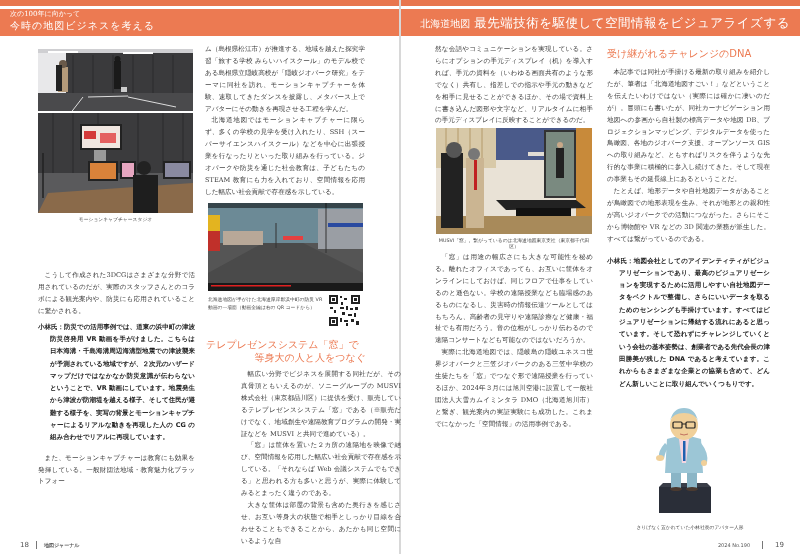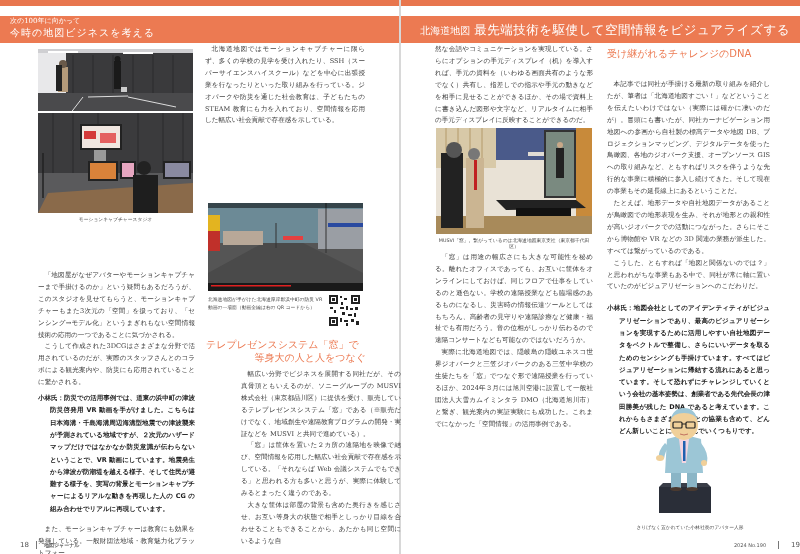--- a/index.html
+++ b/index.html
@@ -1,40 +1,40 @@
 <!DOCTYPE html>
 <html><head>
 <meta charset="utf-8">
 <style>
   *{box-sizing:border-box;margin:0;padding:0;}
   html,body{width:800px;height:554px;overflow:hidden;background:#bdbdbd;}
   body{font-family:"DejaVu Serif","Liberation Serif",serif;color:#333;position:relative;}
   .spread{position:absolute;left:0;top:0;width:800px;height:554px;background:#fff;}
   .topband{position:absolute;left:0;top:0;width:800px;height:6px;background:#e8764e;}
   .topline{position:absolute;left:0;top:6px;width:800px;height:2px;background:#fff;}
-  .header{position:absolute;left:0;top:16px;width:800px;height:27px;background:#ec7a52;padding-left:24px;}
+  .header{position:absolute;left:0;top:9px;width:800px;height:27px;background:#ec7a52;padding-left:24px;}
   .gutter{position:absolute;left:399px;top:0;width:2px;height:554px;background:#d8d8d8;}
   .hd-left{position:absolute;left:10px;top:1px;color:#fff;}
   .hd-left .sub{font-size:7px;line-height:9px;}
   .hd-left .ttl{font-size:10px;line-height:14px;letter-spacing:1px;}
   .hd-right{position:absolute;right:10px;top:6px;color:#fff;display:flex;align-items:baseline;gap:4px;}
   .hd-right .co{font-size:10px;}
   .hd-right .ttl{font-size:12.5px;letter-spacing:0.5px;text-align:right;}
 
   .col{position:absolute;font-size:6.6px;line-height:11.9px;color:#3a3a3a;text-align:justify;}
   .col p{text-indent:1em;}
   .col p.noind{text-indent:0;}
   .interview{font-family:"DejaVu Sans","Liberation Sans",sans-serif;font-weight:bold;color:#222;font-size:6.5px;line-height:12.3px;}
   .interview .who{font-weight:bold;}
   .interview-first{text-indent:-12px;padding-left:12px;}
   .caption{font-family:"DejaVu Sans","Liberation Sans",sans-serif;font-size:4.8px;color:#444;text-align:center;}
   .section-head{font-family:"DejaVu Sans","Liberation Sans",sans-serif;color:#ec7a52;}
   .photo{position:absolute;overflow:hidden;}
   .footer-left{position:absolute;left:20px;top:541px;font-family:"DejaVu Sans","Liberation Sans",sans-serif;font-size:6px;color:#555;display:flex;align-items:center;gap:7px;}
-  .footer-right{position:absolute;right:0;top:541px;font-family:"DejaVu Sans","Liberation Sans",sans-serif;font-size:6px;color:#555;display:flex;align-items:center;gap:12px;}
+  .footer-right{position:absolute;right:16px;top:541px;font-family:"DejaVu Sans","Liberation Sans",sans-serif;font-size:6px;color:#555;display:flex;align-items:center;gap:12px;}
   .vbar{display:inline-block;width:1px;height:8px;background:#777;}
   .pn{font-size:7px;}
 </style>
 </head>
 <body>
 
 <div class="spread">
   <div class="topband"></div>
   <div class="topline"></div>
   <div class="header">
@@ -102,29 +102,29 @@
       <rect x="127" y="50" width="24" height="14" fill="#8a8aa0"></rect>
       <polygon points="10,80 155,70 155,100 0,100" fill="#8a6a4a"></polygon>
       <circle cx="106" cy="55" r="7" fill="#222"></circle>
       <rect x="95" y="62" width="25" height="38" fill="#1e1e1e"></rect>
       <line x1="5" y1="40" x2="5" y2="85" stroke="#222" stroke-width="1.5"></line>
     </svg>
   </div>
   <div class="caption" style="position:absolute;left:38px;top:216px;width:155px;">モーションキャプチャースタジオ</div>
 
   <div class="col" style="left:38px;top:270px;width:157px;">
-    <p>「地図屋がなぜアバターやモーションキャプチャーまで手掛けるのか」という疑問もあるだろうが、このスタジオを見せてもらうと、モーションキャプチャーもまた3次元の「空間」を扱っており、「センシング→モデル化」というまぎれもない空間情報技術の応用の一つであることに気づかされる。</p>
     <p>こうして作成された3DCGはさまざまな分野で活用されているのだが、実際のスタッフさんとのコラボによる観光案内や、防災にも応用されていることに驚かされる。</p>
     <div class="interview interview-first" style="margin-top:3px;">
       <span class="who">小林氏：</span><span>防災での活用事例では、道東の浜中町の津波防災啓発用 VR 動画を手がけました。こちらは日本海溝・千島海溝周辺海溝型地震での津波襲来が予測されている地域ですが、２次元のハザードマップだけではなかなか防災意識が伝わらないということで、VR 動画にしています。地震発生から津波が防潮堤を越える様子、そして住民が避難する様子を、実写の背景とモーションキャプチャーによるリアルな動きを再現した人の CG の組み合わせでリアルに再現しています。</span>
     </div>
     <p style="margin-top:9px;">また、モーションキャプチャーは教育にも効果を発揮している。一般財団法地域・教育魅力化プラットフォー</p>
   </div>
 
   <div class="col" style="left:205px;top:44px;width:160px;">
+    <p class="noind">ム（島根県松江市）が推進する、地域を越えた探究学習「旅する学校 みらいハイスクール」のモデル校である島根県立隠岐高校が「隠岐ジオパーク研究」をテーマに同社を訪れ、モーションキャプチャーを体験、速取してきたダンスを披露し、メタバース上でアバターにその動きを再現させる工程を学んだ。</p>
     <p>北海道地図ではモーションキャプチャーに限らず、多くの学校の見学を受け入れたり、SSH（スーパーサイエンスハイスクール）などを中心に出張授業を行なったりといった取り組みを行っている。ジオパークや防災を通じた社会教育は、子どもたちの STEAM 教育にも力を入れており、空間情報を応用した幅広い社会貢献で存在感を示している。</p>
   </div>
 
   <div class="photo" style="left:208px;top:203px;width:155px;height:88px;">
     <svg width="155" height="88" viewBox="0 0 155 88">
       <rect width="155" height="88" fill="#7a9aa0"></rect>
       <rect width="155" height="40" fill="#6c8a96"></rect>
       <rect x="0" y="40" width="155" height="48" fill="#555"></rect>
       <polygon points="55,40 95,40 155,70 155,88 0,88 0,70" fill="#4a4a4a"></polygon>
       <rect x="0" y="12" width="12" height="35" fill="#e3b420"></rect>
@@ -225,24 +225,23 @@
   </div>
   <div class="caption" style="position:absolute;left:436px;top:237px;width:156px;">MUSVI「窓」。繋がっているのは北海道地図東京支社（東京都千代田区）</div>
 
   <div class="col" style="left:435px;top:252px;width:158px;">
     <p>「窓」は用途の幅広さにも大きな可能性を秘める。離れたオフィスであっても、お互いに筐体をオンラインにしておけば、同じフロアで仕事をしているのと遜色ない。学校の遠隔授業なども臨場感のあるものになるし、災害時の情報伝達ツールとしてはもちろん、高齢者の見守りや遠隔診療など健康・福祉でも有用だろう。音の位相がしっかり伝わるので遠隔コンサートなども可能なのではないだろうか。</p>
     <p>実際に北海道地図では、隠岐島の隠岐ユネスコ世界ジオパークと三笠ジオパークのある三笠中学校の生徒たちを「窓」でつなぐ形で遠隔授業を行っているほか、2024年３月には旭川空港に設置して一般社団法人大雪カムイミンタラ DMO（北海道旭川市）と繋ぎ、観光案内の実証実験にも成功した。これまでになかった「空間情報」の活用事例である。</p>
   </div>
 
   <div class="section-head" style="position:absolute;left:607px;top:47px;width:170px;font-size:10px;line-height:13px;">受け継がれるチャレンジのDNA</div>
 
-  <div class="col" style="left:607px;top:67px;width:163px;margin-top:12px;">
+  <div class="col" style="left:607px;top:67px;width:163px;">
     <p>本記事では同社が手掛ける最新の取り組みを紹介したが、筆者は「北海道地図すごい！」などということを伝えたいわけではない（実際には確かに凄いのだが）。冒頭にも書いたが、同社カーナビゲーション用地図への参画から自社製の標高データや地図 DB、プロジェクションマッピング、デジタルデータを使った鳥瞰図、各地のジオパーク支援、オープンソース GIS への取り組みなど、ともすればリスクを伴うような先行的な事業に積極的に参入し続けてきた。そして現在の事業もその延長線上にあるということだ。</p>
     <p>たとえば、地形データや自社地図データがあることが鳥瞰図での地形表現を生み、それが地形との親和性が高いジオパークでの活動につながった。さらにそこから博物館や VR などの 3D 関連の業務が派生した。すべては繋がっているのである。</p>
-    <p>こうした、ともすれば「地図と関係ないのでは？」と思われがちな事業もある中で、同社が常に軸に置いていたのがビジュアリゼーションへのこだわりだ。</p>
     <div class="interview interview-first" style="margin-top:9px;">
       <span class="who">小林氏：</span><span>地図会社としてのアイデンティティがビジュアリゼーションであり、最高のビジュアリゼーションを実現するために活用しやすい自社地図データをベクトルで整備し、さらにいいデータを取るためのセンシングも手掛けています。すべてはビジュアリゼーションに帰結する流れにあると思っています。そして恐れずにチャレンジしていくという会社の基本姿勢は、創業者である先代会長の津田勝美が残した DNA であると考えています。これからもさまざまな企業との協業も含めて、どんどん新しいことに取り組んでいくつもりです。</span>
     </div>
   </div>
 
   <div class="photo" style="left:655px;top:405px;width:60px;height:117px;">
     <svg width="60" height="117" viewBox="0 0 60 117">
       <rect x="4" y="82" width="52" height="26" fill="#2a2e38"></rect>
       <polygon points="4,82 56,82 52,78 8,78" fill="#3a3e48"></polygon>
       <rect x="16" y="64" width="10" height="20" fill="#8ab5c6"></rect>

